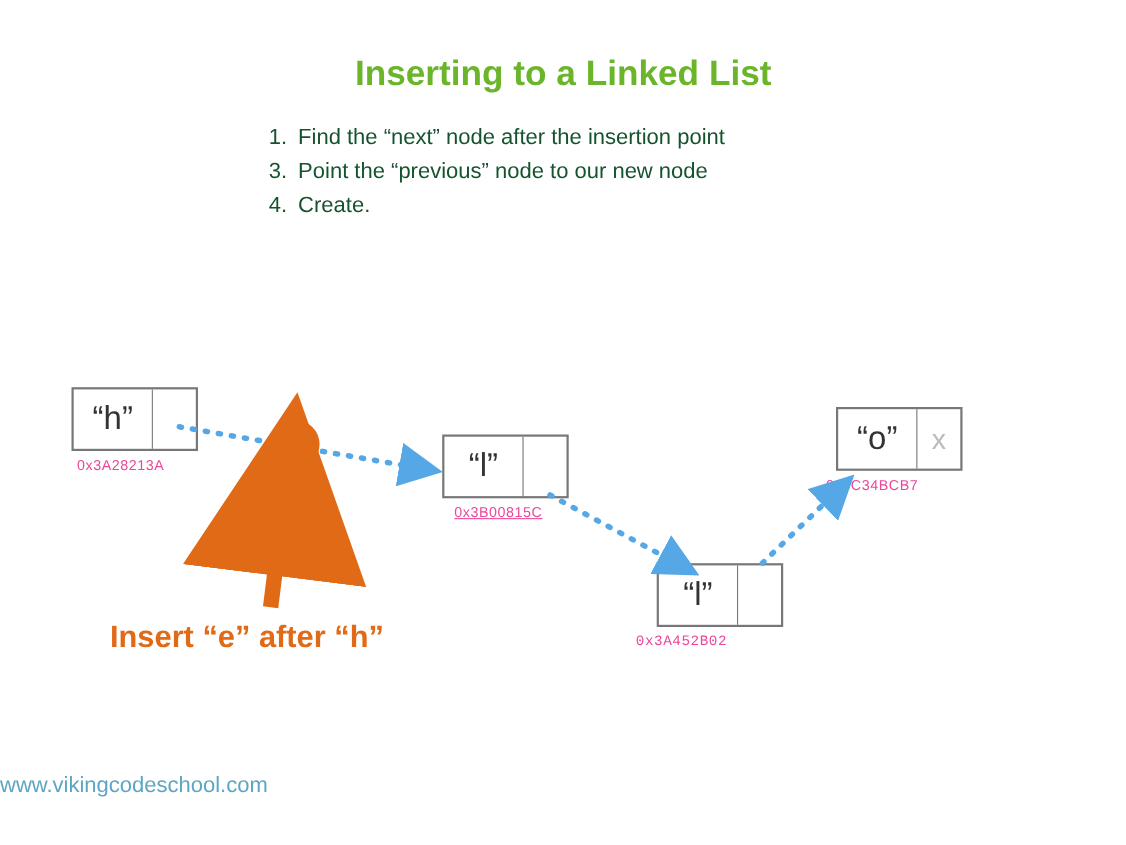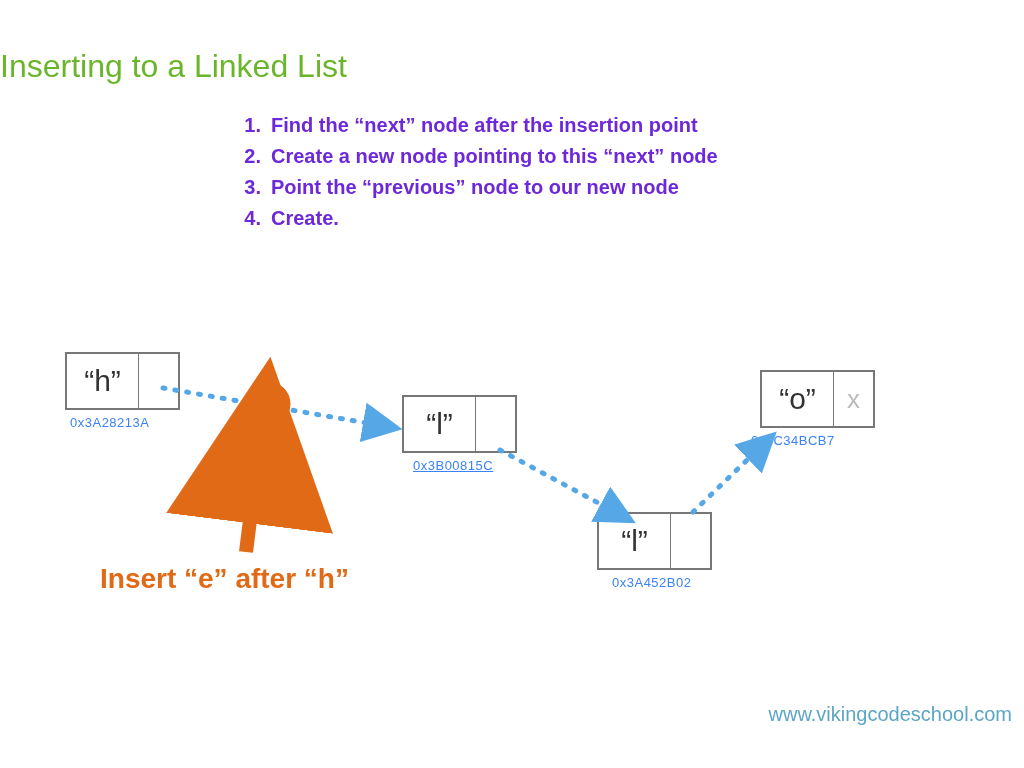--- a/index.html
+++ b/index.html
@@ -1,88 +1,87 @@
 <!DOCTYPE html>
 <html><head>
 <meta charset="utf-8">
 <style>
   * { box-sizing: border-box; margin: 0; padding: 0; }
   html, body { width: 1024px; height: 768px; background: #fff; font-family: "Helvetica Neue", Helvetica, Arial, sans-serif; color: #555; }
   .page { position: relative; width: 1024px; height: 768px; }
 
   .title {
     position: absolute; left: 0; right: 0; top: 48px;
-    text-align: left; font-size: 32px; font-weight: 400;
+    text-align: center; font-size: 32px; font-weight: 700;
     color: #6ab52a;
   }
 
   .steps {
     position: absolute; left: 235px; top: 110px;
-    font-size: 20px; color: #6d28d9; line-height: 1.55; font-weight: bold;
+    font-size: 20px; color: #14532d; line-height: 1.55;
   }
   .steps li { list-style: none; }
   .steps .num { display: inline-block; width: 26px; text-align: right; margin-right: 10px; }
 
   
   .node {
     position: absolute; width: 115px; height: 58px;
     border: 2px solid #777; background: #fff;
     display: flex;
   }
   .node .val {
     flex: 0 0 72px; display: flex; align-items: center; justify-content: center;
     font-size: 30px; color: #333; font-weight: 300;
     border-right: 1px solid #777;
   }
   .node .ptr {
     flex: 1; display: flex; align-items: center; justify-content: center;
     font-size: 26px; color: #bbb; font-weight: 300;
   }
   .addr {
-    position: absolute; font-size: 13px; color: #3b82f6; letter-spacing: .5px;
+    position: absolute; font-size: 13px; color: #ec4899; letter-spacing: .5px;
   }
 
   .insert-label {
     position: absolute; left: 100px; top: 563px;
     font-size: 28px; font-weight: 700; color: #e06a16;
   }
 
   .footer {
-    position: absolute; left: 0; right: 12px; bottom: 42px;
-    text-align: right; font-size: 20px; color: #5ca6c3; font-weight: 300;
+    position: absolute; left: 0; right: 0; bottom: 42px;
+    text-align: left; font-size: 20px; color: #5ca6c3; font-weight: 300;
   }
 
   
   #node-h { left: 65px;  top: 352px; }
   #addr-h { left: 70px;  top: 415px; }
 
   #node-l1 { left: 402px; top: 395px; }
   #addr-l1 { left: 413px; top: 458px; text-decoration: underline; }
 
   #node-l2 { left: 597px; top: 512px; }
-  #addr-l2 { left: 612px; top: 575px; }
+  #addr-l2 { left: 578px; top: 575px; font-family: Liberation Mono, monospace; }
 
   #node-o  { left: 760px; top: 370px; }
   #addr-o  { left: 751px; top: 433px; }
 
   svg.arrows {
     position: absolute; left: 0; top: 0; width: 1024px; height: 768px;
     pointer-events: none;
   }
 </style>
 </head>
 <body>
 
 <div class="page">
 
   <h1 class="title">Inserting to a Linked List</h1>
 
   <ul class="steps">
     <li><span class="num">1.</span><span>Find the “next” node after the insertion point</span></li>
-    <li><span class="num">2.</span><span>Create a new node pointing to this “next” node</span></li>
     <li><span class="num">3.</span><span>Point the “previous” node to our new node</span></li>
     <li><span class="num">4.</span><span>Create.</span></li>
   </ul>
 
   <div id="node-h" class="node">
     <div class="val">“h”</div>
     <div class="ptr"></div>
   </div>
   <div id="addr-h" class="addr">0x3A28213A</div>
 

